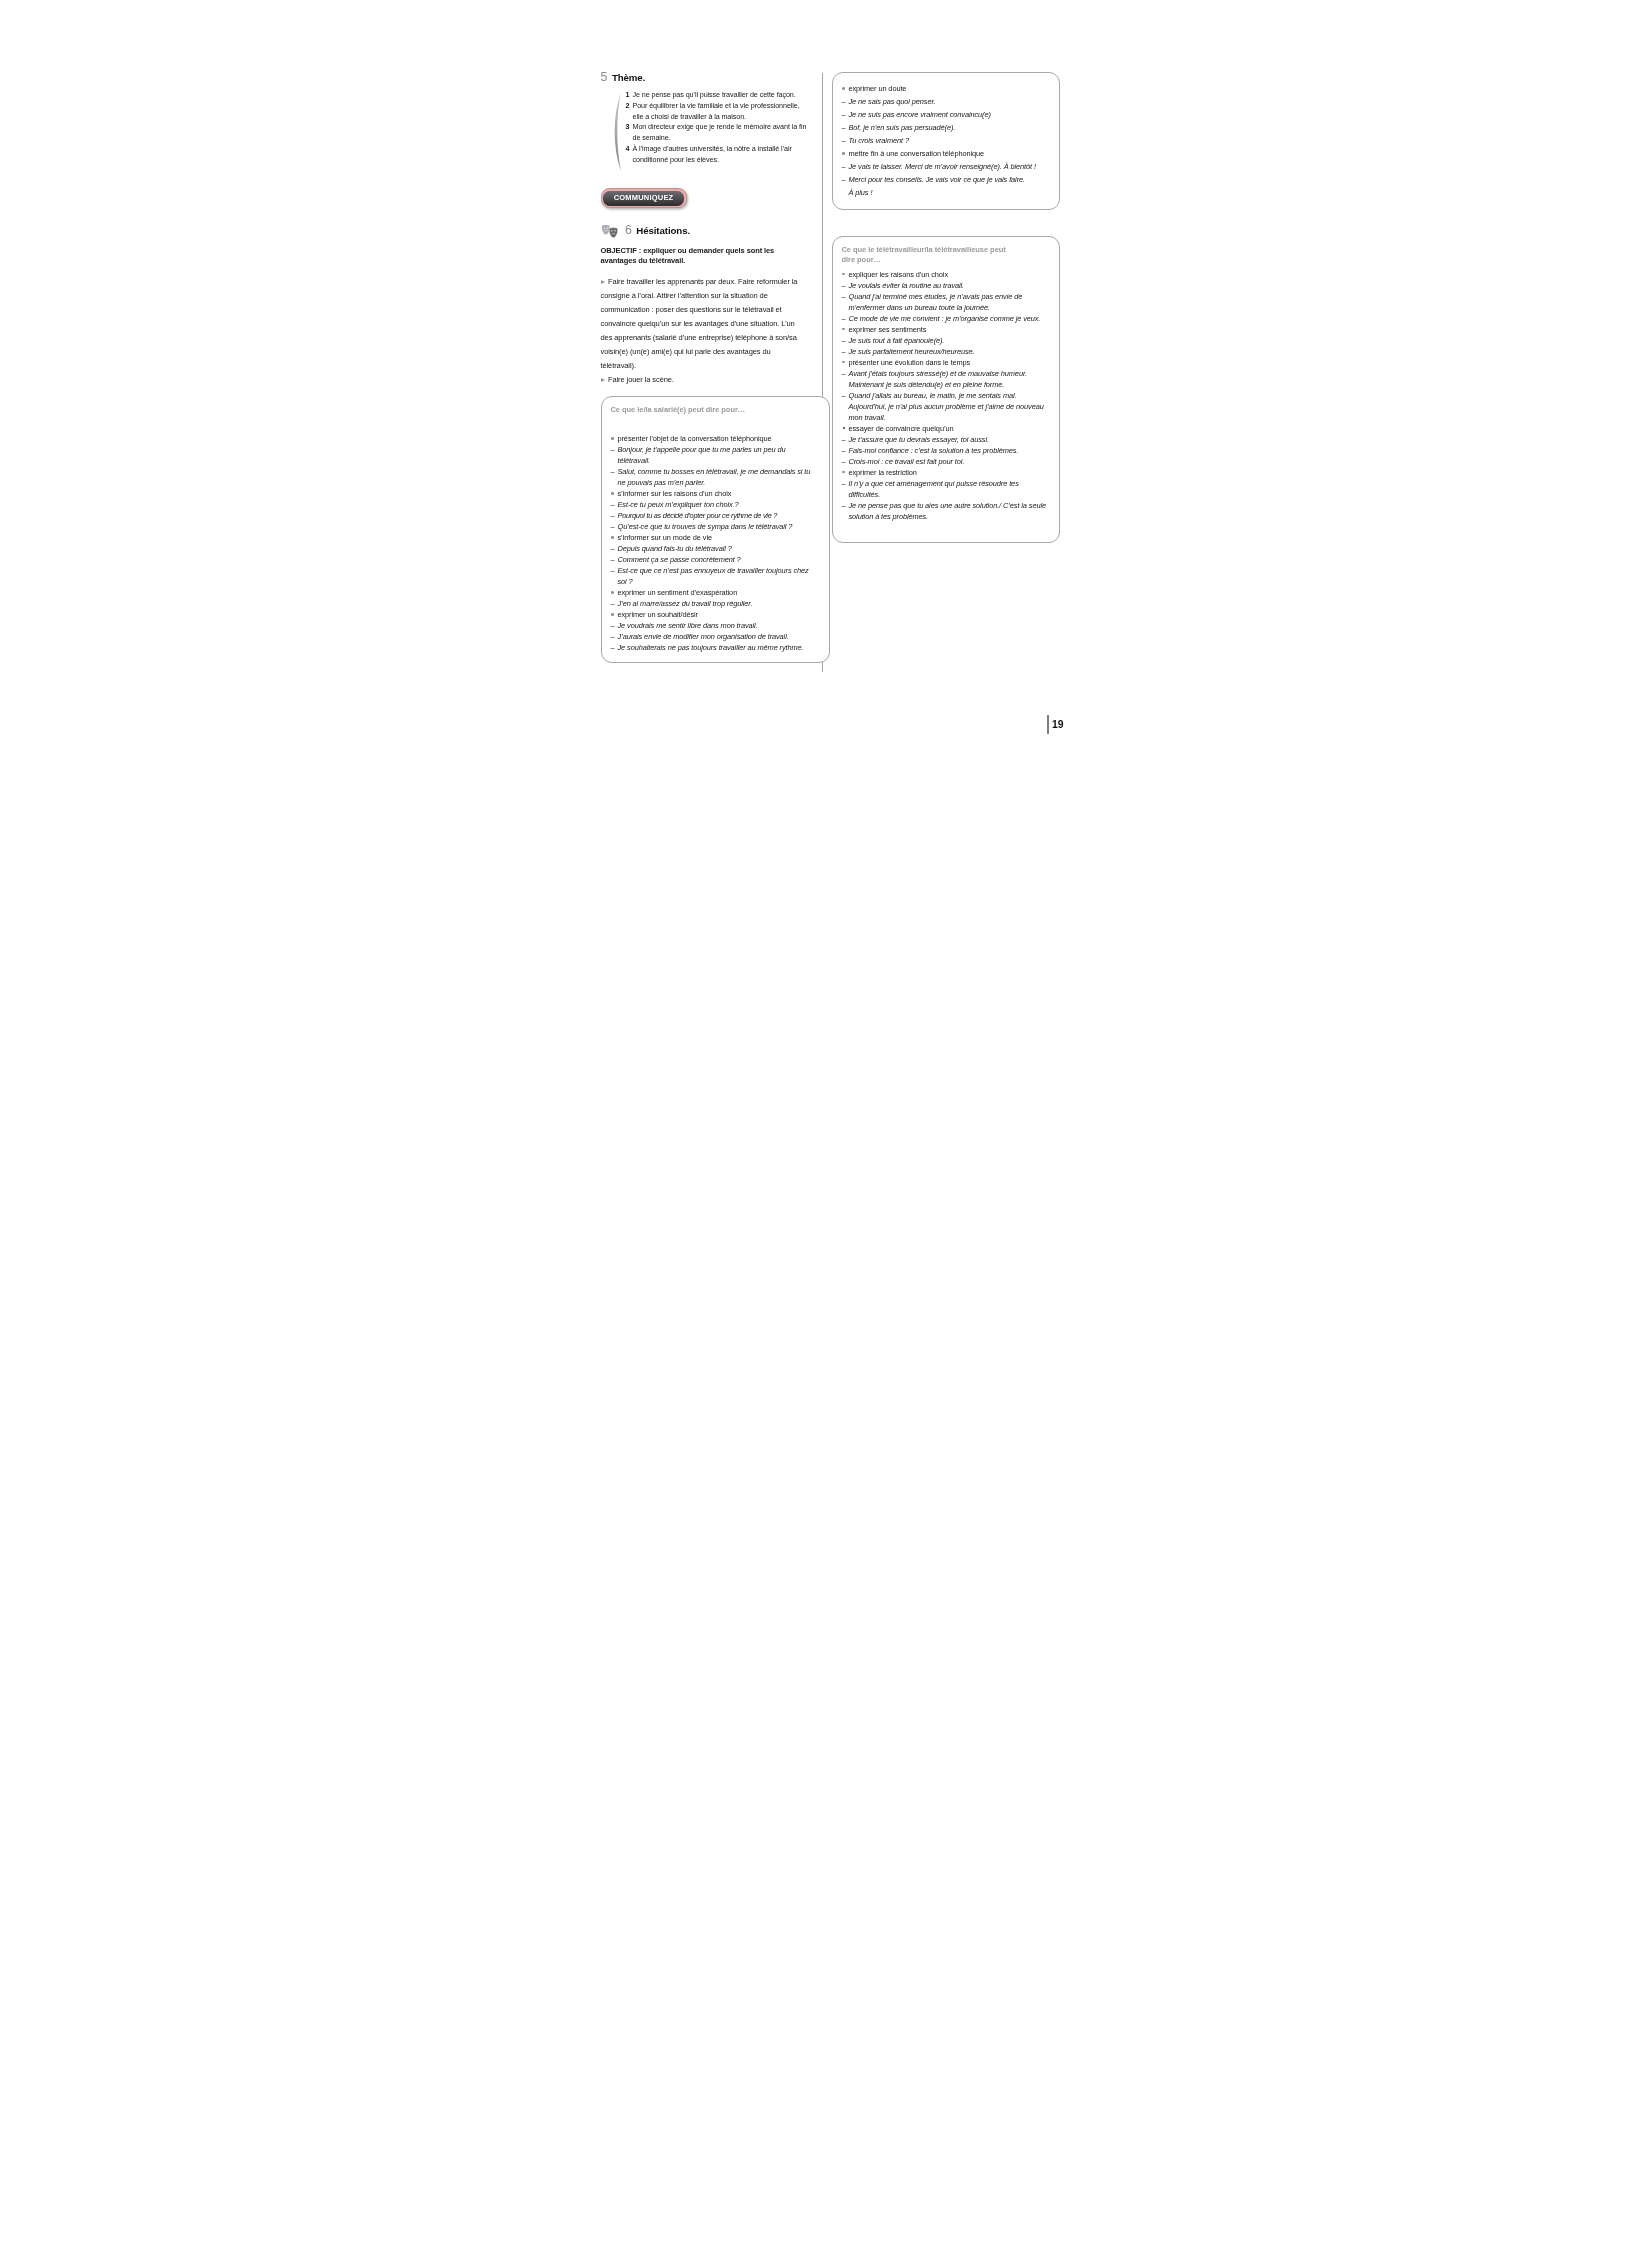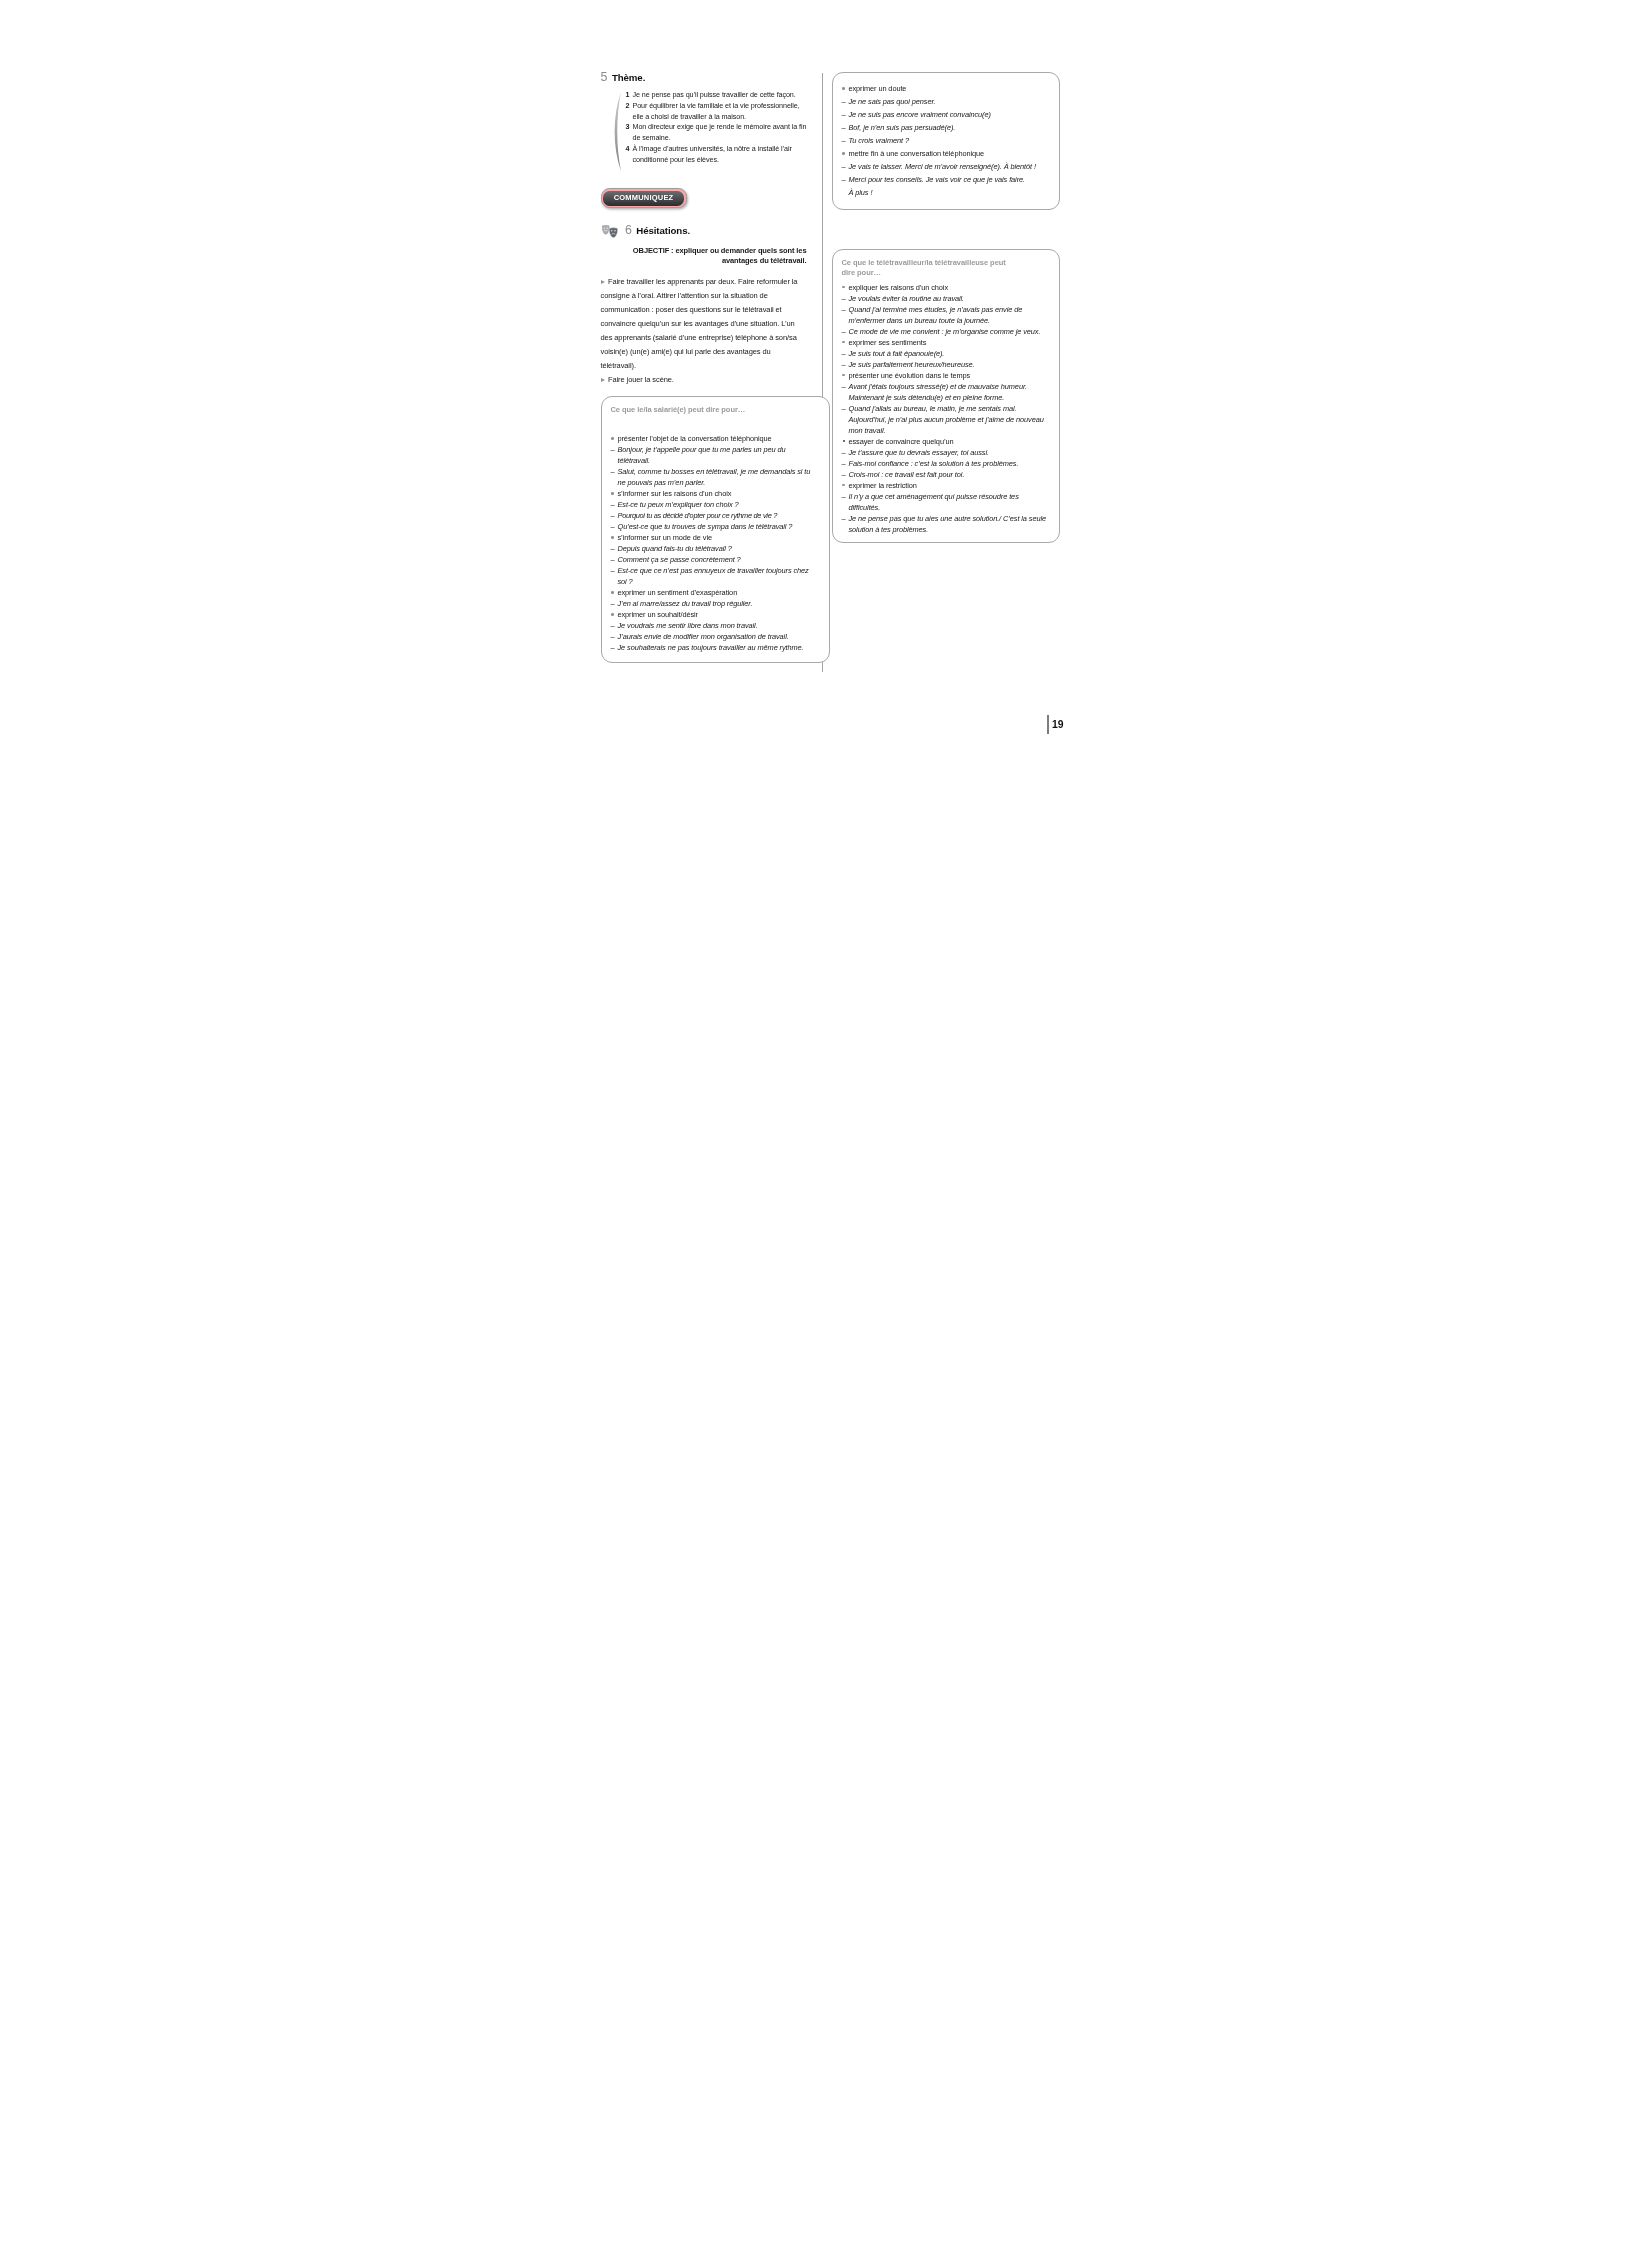--- a/index.html
+++ b/index.html
@@ -28,21 +28,21 @@
     box-shadow:1px 1.5px 2.5px rgba(0,0,0,0.3);
   }
   .badge {
     background:linear-gradient(#6e6e72,#2c2c2f); color:#fff; font-weight:bold;
     font-size:7.5px; letter-spacing:0.2px; padding:2.5px 11px 3.5px; border-radius:6.5px;
   }
 
   .sec6 { margin-top:16px; }
   .sec6 .masks { align-self:center; margin-right:1.5px; }
 
-  .objective { font-size:7.5px; font-weight:bold; line-height:10.7px; letter-spacing:-0.1px;text-align:right; }
+  .objective { font-size:7.5px; font-weight:bold; line-height:10.7px; letter-spacing:-0.1px; }
   .para { margin:0.5px 0 0 0; font-size:7.5px; line-height:14px; letter-spacing:-0.1px; width:198px; }
   .arrow-icon {
     display:inline-block; width:0; height:0; margin-right:3.5px;
     border-left:4.5px solid #8f959a; border-top:2.2px solid transparent; border-bottom:2.2px solid transparent;
   }
 
   .box { border:0.5px solid #a8a8a8; border-radius:11px; background:#fff; }
   .box-title { color:#9b9b9b; font-weight:bold; font-size:7.5px; line-height:10.4px; margin-bottom:18px; letter-spacing:-0.05px; }
 
   .li { display:flex; font-size:7.4px; line-height:11px; letter-spacing:-0.1px; }
@@ -55,21 +55,21 @@
   .li.dot .marker::before { width:2.2px; height:2.2px; background:#3a3a3a; top:4.7px; left:1px; }
   .li.condensed .li-text { letter-spacing:-0.3px; }
   .li-text { flex:1; }
 
   .box-salarie { margin-top:8.5px; width:205px; padding:8px 13px 8.5px 9px; }
 
   .box-doute { width:205px; padding:9.4px 12px 9.4px 9px; }
   .box-doute .li { line-height:13px; }
   .box-doute .li.bullet .marker::before { top:5px; }
 
-  .box-tele { margin-top:39px; width:205px; padding:8px 12px 7px 9px; }
+  .box-tele { margin-top:26px; width:205px; padding:8px 12px 20px 9px; }
   .box-tele .box-title { max-width:171px; margin-bottom:3px; }
 
   .pagenum-block { position:absolute; right:31px; bottom:19px; display:flex; align-items:center; gap:3px; }
   .pagenum-bar { width:1.7px; height:19px; background:#7d7d7d; }
   .pagenum { font-size:10.4px; font-weight:bold; color:#111; }
 </style>
 </head>
 <body>
 
 <div class="page">

